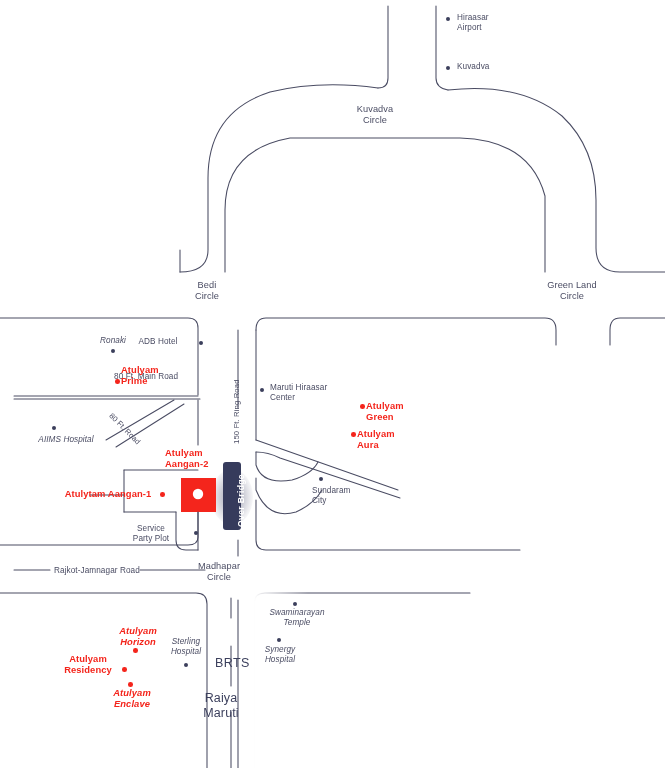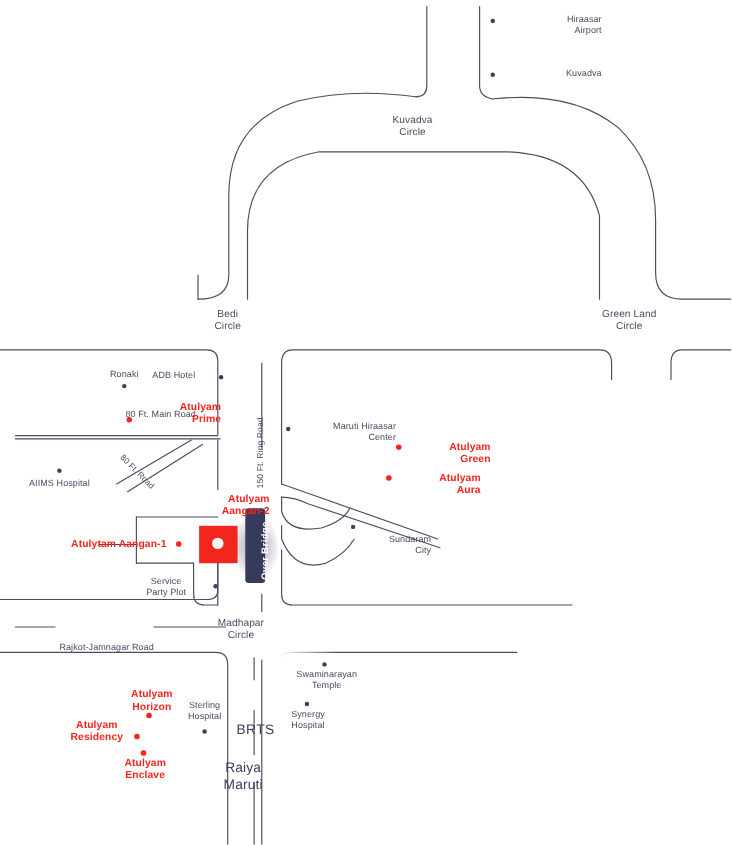--- a/index.html
+++ b/index.html
@@ -66,23 +66,23 @@
   .bridge-label {
     position: absolute;
     font-family: "Liberation Sans", sans-serif;
     font-size: 8.6px;
     color: #ffffff;
     font-weight: 600;
     letter-spacing: 0.04em;
     white-space: nowrap;
     transform-origin: left top;
   }
-  .ta-center { text-align: center; }
+  .ta-center { text-align: center; font-style: italic; }
   .ta-right  { text-align: center; }
-  .ta-left   { text-align: right; }
+  .ta-left   { text-align: left; }
   .dot {
     position: absolute;
     width: 4px;
     height: 4px;
     border-radius: 50%;
     background: #3b3f5c;
   }
   .dot.red {
     background: #f4251c;
     width: 4.6px;
@@ -221,40 +221,40 @@
   <div class="lbl circle-label" style="left:532px; top:280px; width:80px;">Green Land
 Circle</div>
   <div class="lbl circle-label" style="left:179px; top:561px; width:80px;">Madhapar
 Circle</div>
   <div class="lbl circle-label" style="left:181px; top:691px; width:80px; font-size:12.5px; color:#3b3f5c;">Raiya
 Maruti</div>
 
   <div class="lbl road-label" style="left:114px; top:372px;">80 Ft. Main Road</div>
   <div class="lbl road-label rot-45" style="left:113px; top:412px; font-size:7.6px;">80 Ft. Road</div>
   <div class="lbl road-label rot-90" style="left:232px; top:444px; font-size:7.8px;">150 Ft. Ring Road</div>
-  <div class="lbl road-label" style="left:54px; top:566px;margin-top:18px;">Rajkot-Jamnagar Road</div>
+  <div class="lbl road-label" style="left:54px; top:566px;">Rajkot-Jamnagar Road</div>
   <div class="lbl brts-label" style="left:215px; top:624px;">BRTS</div>
 
   <div class="bridge-label" style="left:236px; top:527px; transform: rotate(-90deg);">Over Bridge</div>
 
   <div class="dot" style="left:446px; top:17px;"></div>
   <div class="lbl poi-label ta-left" style="left:457px; top:13px; width:90px;">Hiraasar
 Airport</div>
 
   <div class="dot" style="left:446px; top:66px;"></div>
   <div class="lbl poi-label ta-left" style="left:457px; top:62px; width:90px;">Kuvadva</div>
 
   <div class="dot" style="left:111px; top:349px;"></div>
   <div class="lbl poi-label ta-center" style="left:83px; top:336px; width:60px;">Ronaki</div>
 
   <div class="dot" style="left:199px; top:341px;"></div>
   <div class="lbl poi-label ta-right" style="left:122px; top:337px; width:72px;">ADB Hotel</div>
 
   <div class="dot" style="left:52px; top:426px;"></div>
-  <div class="lbl poi-label ta-center" style="left:14px; top:435px; width:80px;">AIIMS Hospital</div>
+  <div class="lbl poi-label ta-center" style="left:26px; top:435px; width:80px;">AIIMS Hospital</div>
 
   <div class="dot" style="left:260px; top:388px;"></div>
   <div class="lbl poi-label ta-left" style="left:270px; top:383px; width:90px;">Maruti Hiraasar
 Center</div>
 
   <div class="dot" style="left:319px; top:477px;"></div>
   <div class="lbl poi-label ta-left" style="left:312px; top:486px; width:80px;">Sundaram
 City</div>
 
   <div class="dot" style="left:194px; top:531px;"></div>

